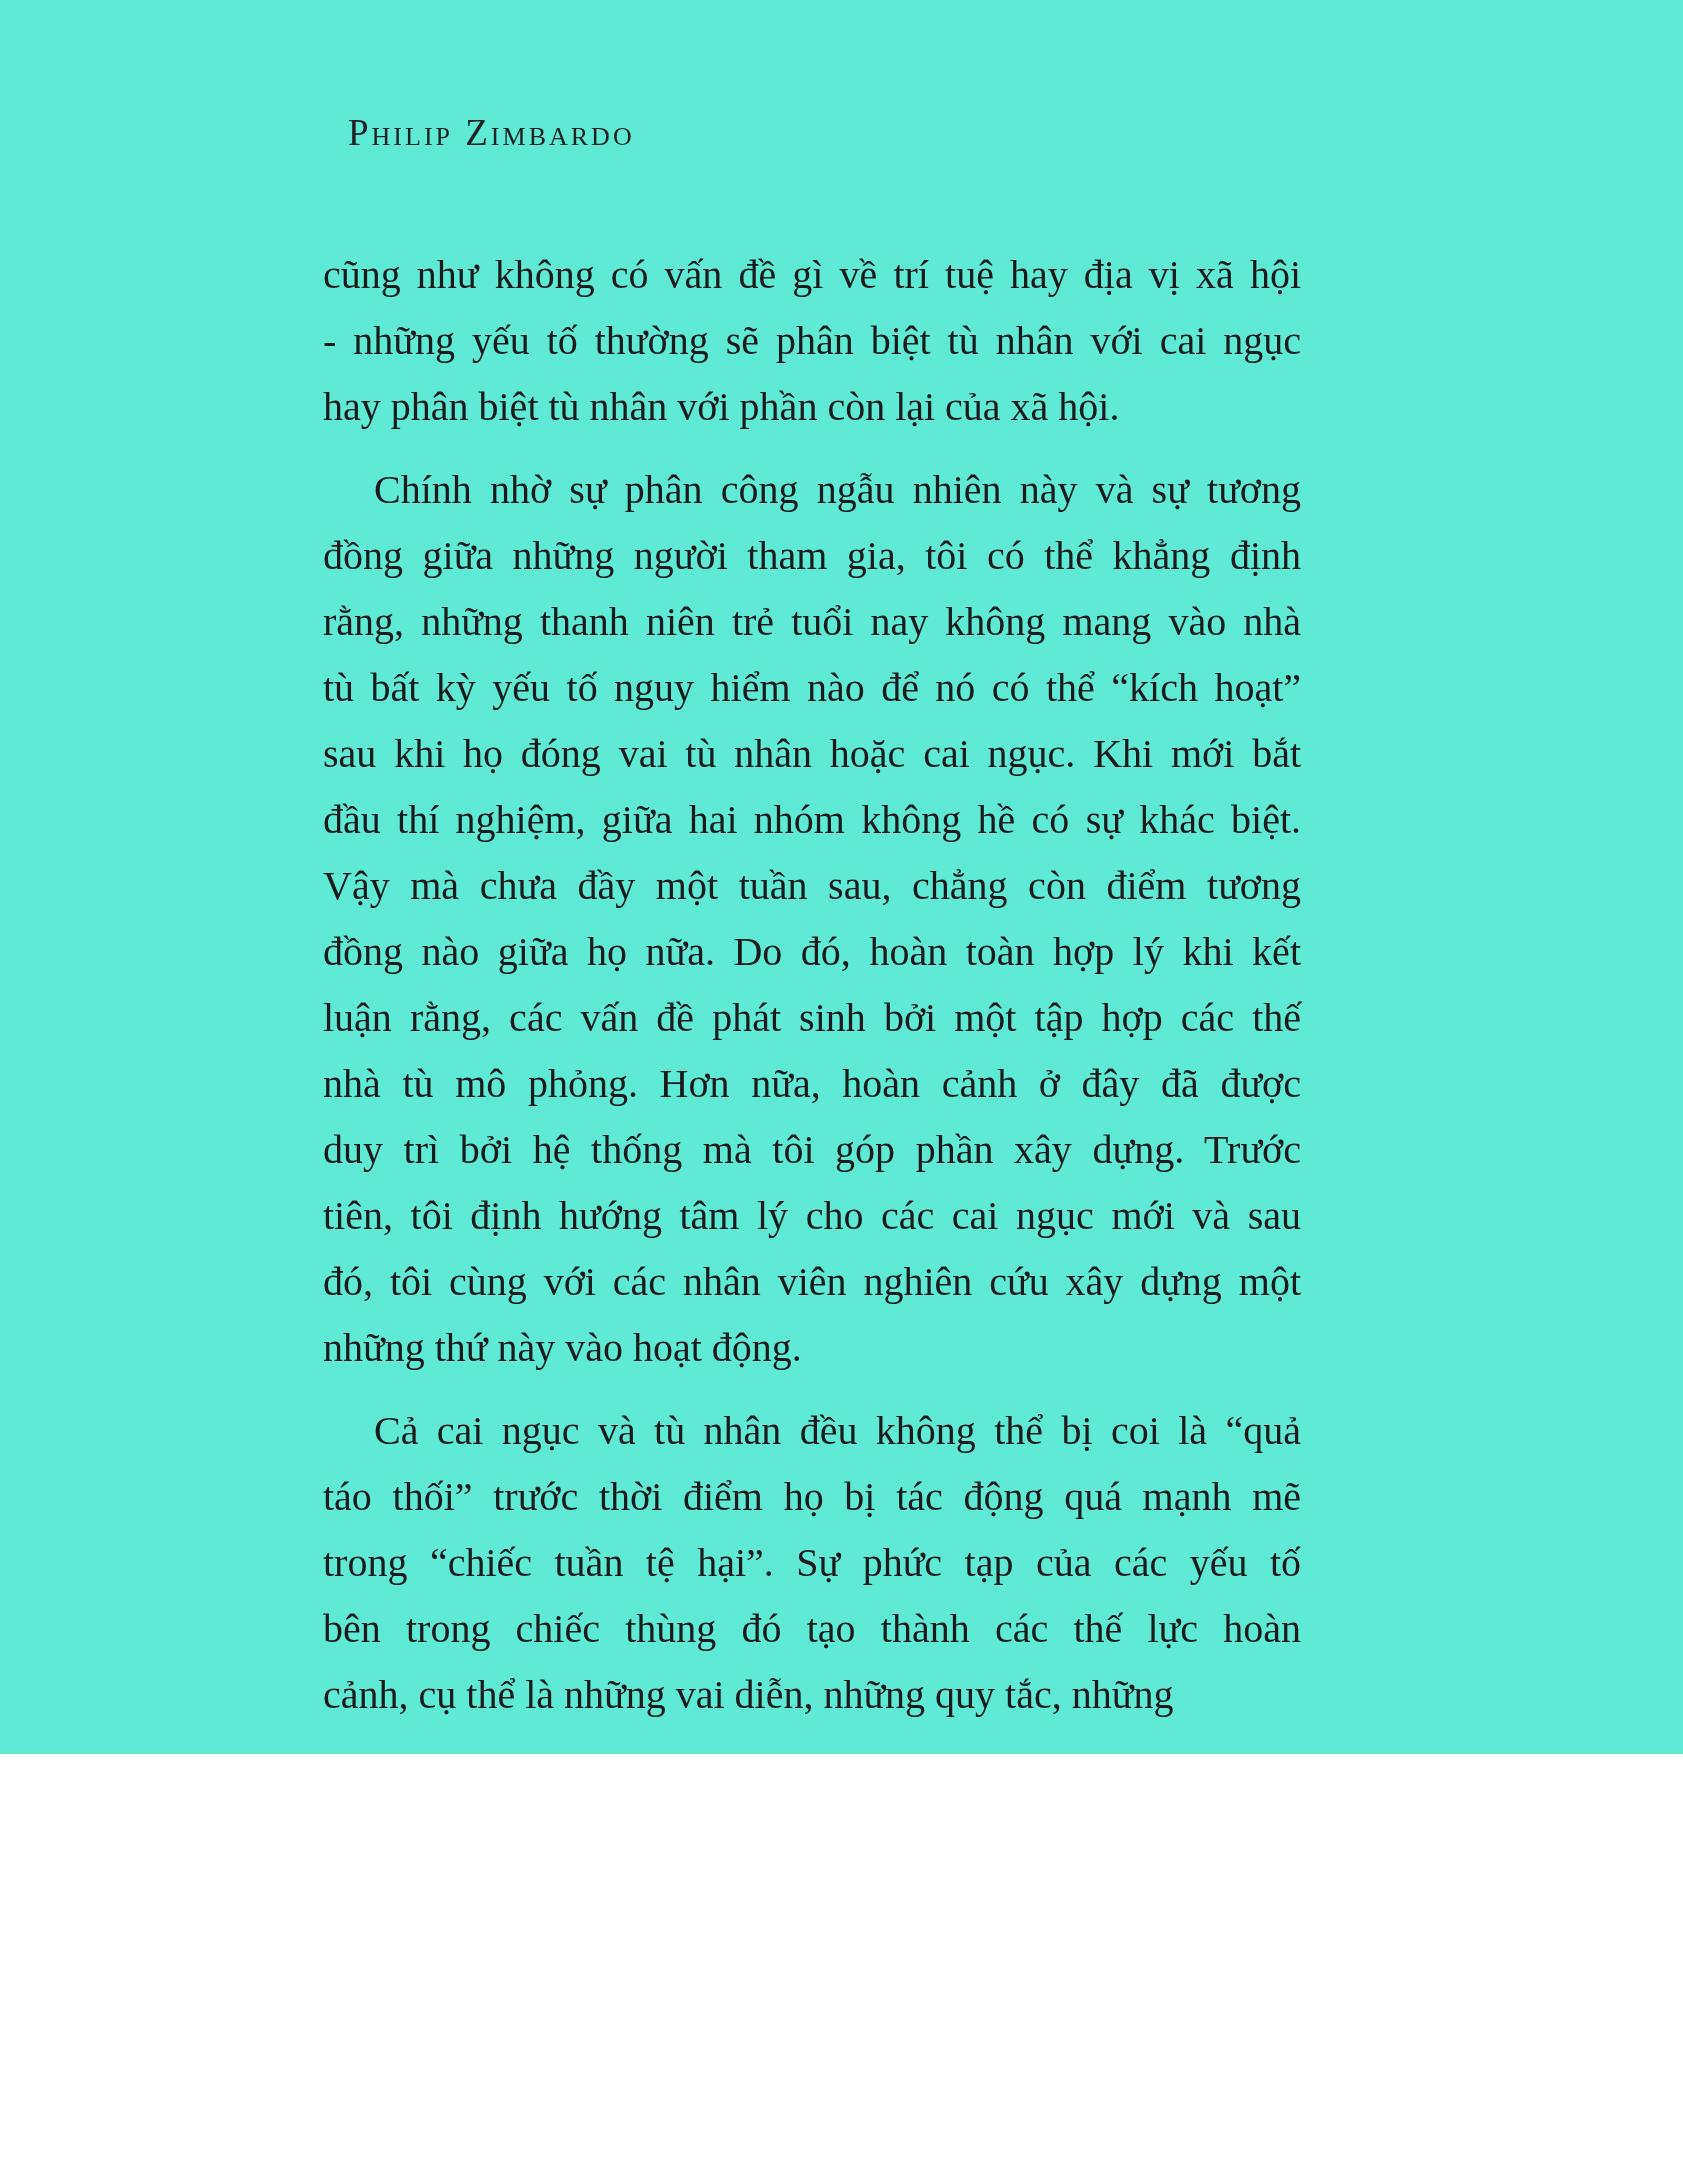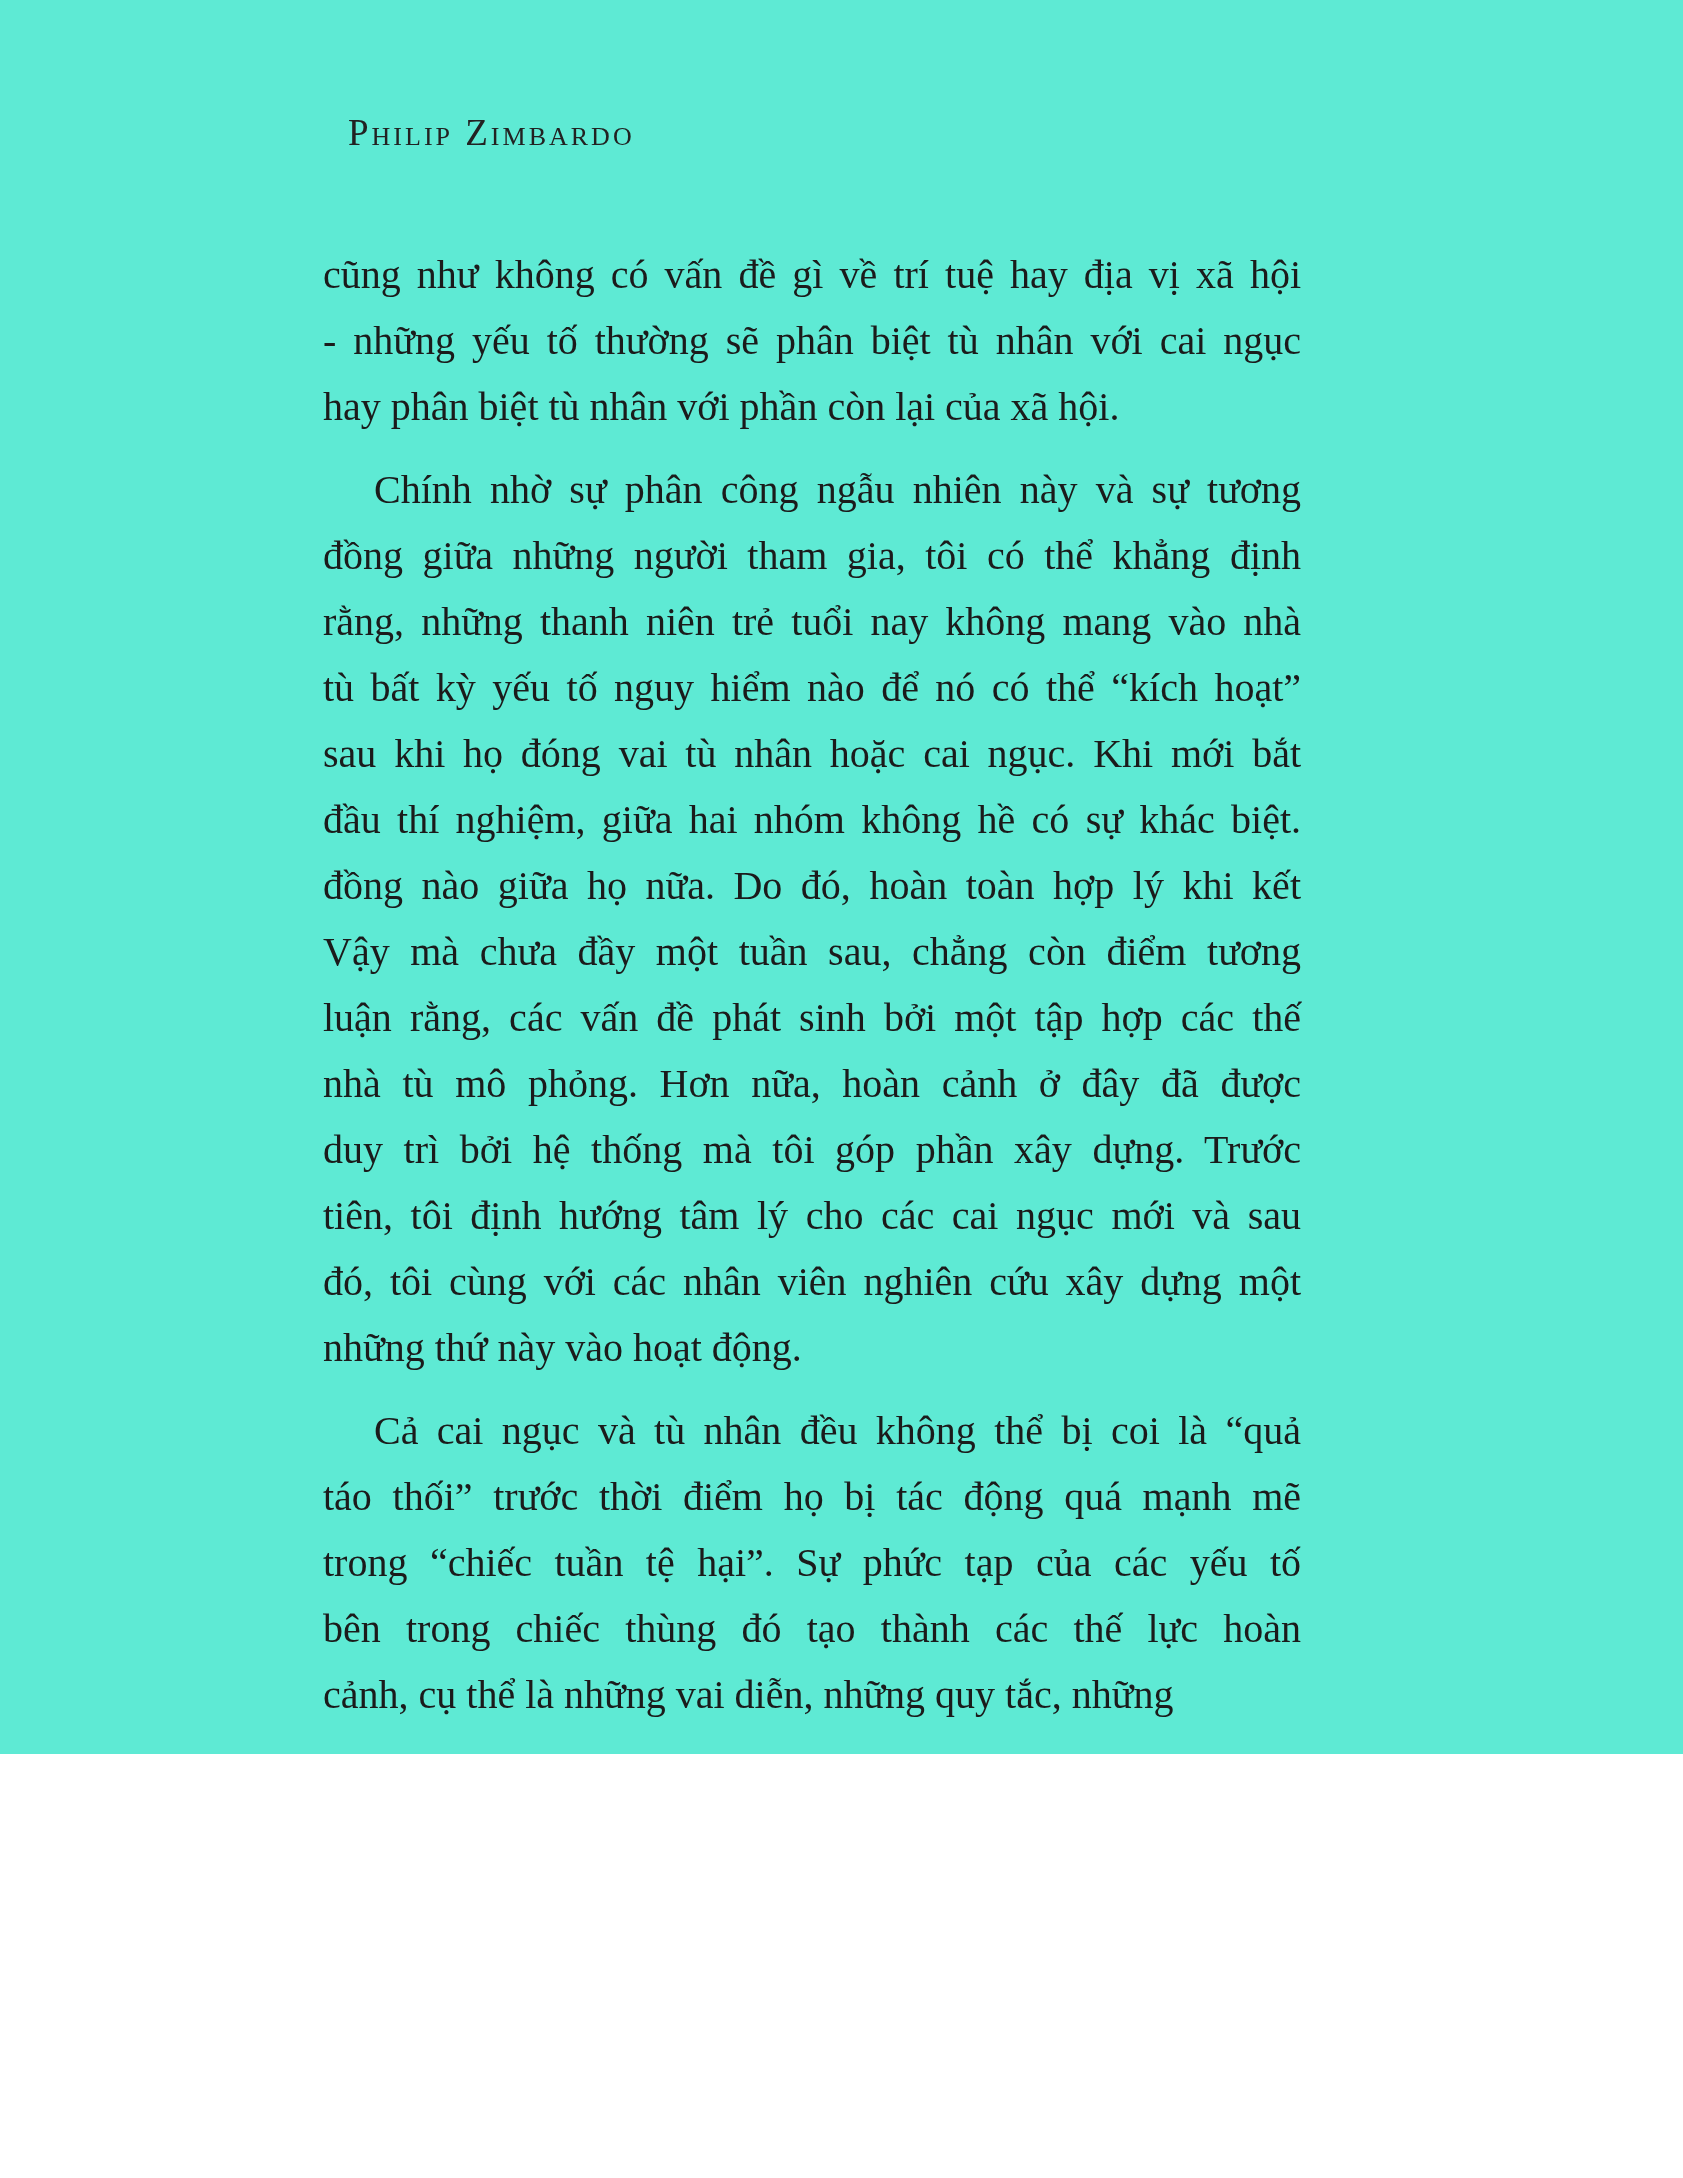--- a/index.html
+++ b/index.html
@@ -75,22 +75,22 @@
         <div class="line">- những yếu tố thường sẽ phân biệt tù nhân với cai ngục</div>
         <div class="line last">hay phân biệt tù nhân với phần còn lại của xã hội.</div>
       </div>
       <div class="para para-gap">
         <div class="line indent">Chính nhờ sự phân công ngẫu nhiên này và sự tương</div>
         <div class="line">đồng giữa những người tham gia, tôi có thể khẳng định</div>
         <div class="line">rằng, những thanh niên trẻ tuổi nay không mang vào nhà</div>
         <div class="line">tù bất kỳ yếu tố nguy hiểm nào để nó có thể “kích hoạt”</div>
         <div class="line">sau khi họ đóng vai tù nhân hoặc cai ngục. Khi mới bắt</div>
         <div class="line">đầu thí nghiệm, giữa hai nhóm không hề có sự khác biệt.</div>
+        <div class="line">Vậy mà chưa đầy một tuần sau, chẳng còn điểm tương</div>
         <div class="line">đồng nào giữa họ nữa. Do đó, hoàn toàn hợp lý khi kết</div>
-        <div class="line">Vậy mà chưa đầy một tuần sau, chẳng còn điểm tương</div>
         <div class="line">luận rằng, các vấn đề phát sinh bởi một tập hợp các thế</div>
         <div class="line">nhà tù mô phỏng. Hơn nữa, hoàn cảnh ở đây đã được</div>
         <div class="line">duy trì bởi hệ thống mà tôi góp phần xây dựng. Trước</div>
         <div class="line">tiên, tôi định hướng tâm lý cho các cai ngục mới và sau</div>
         <div class="line">đó, tôi cùng với các nhân viên nghiên cứu xây dựng một</div>
         <div class="line last">những thứ này vào hoạt động.</div>
       </div>
       <div class="para para-gap">
         <div class="line indent">Cả cai ngục và tù nhân đều không thể bị coi là “quả</div>
         <div class="line">táo thối” trước thời điểm họ bị tác động quá mạnh mẽ</div>

